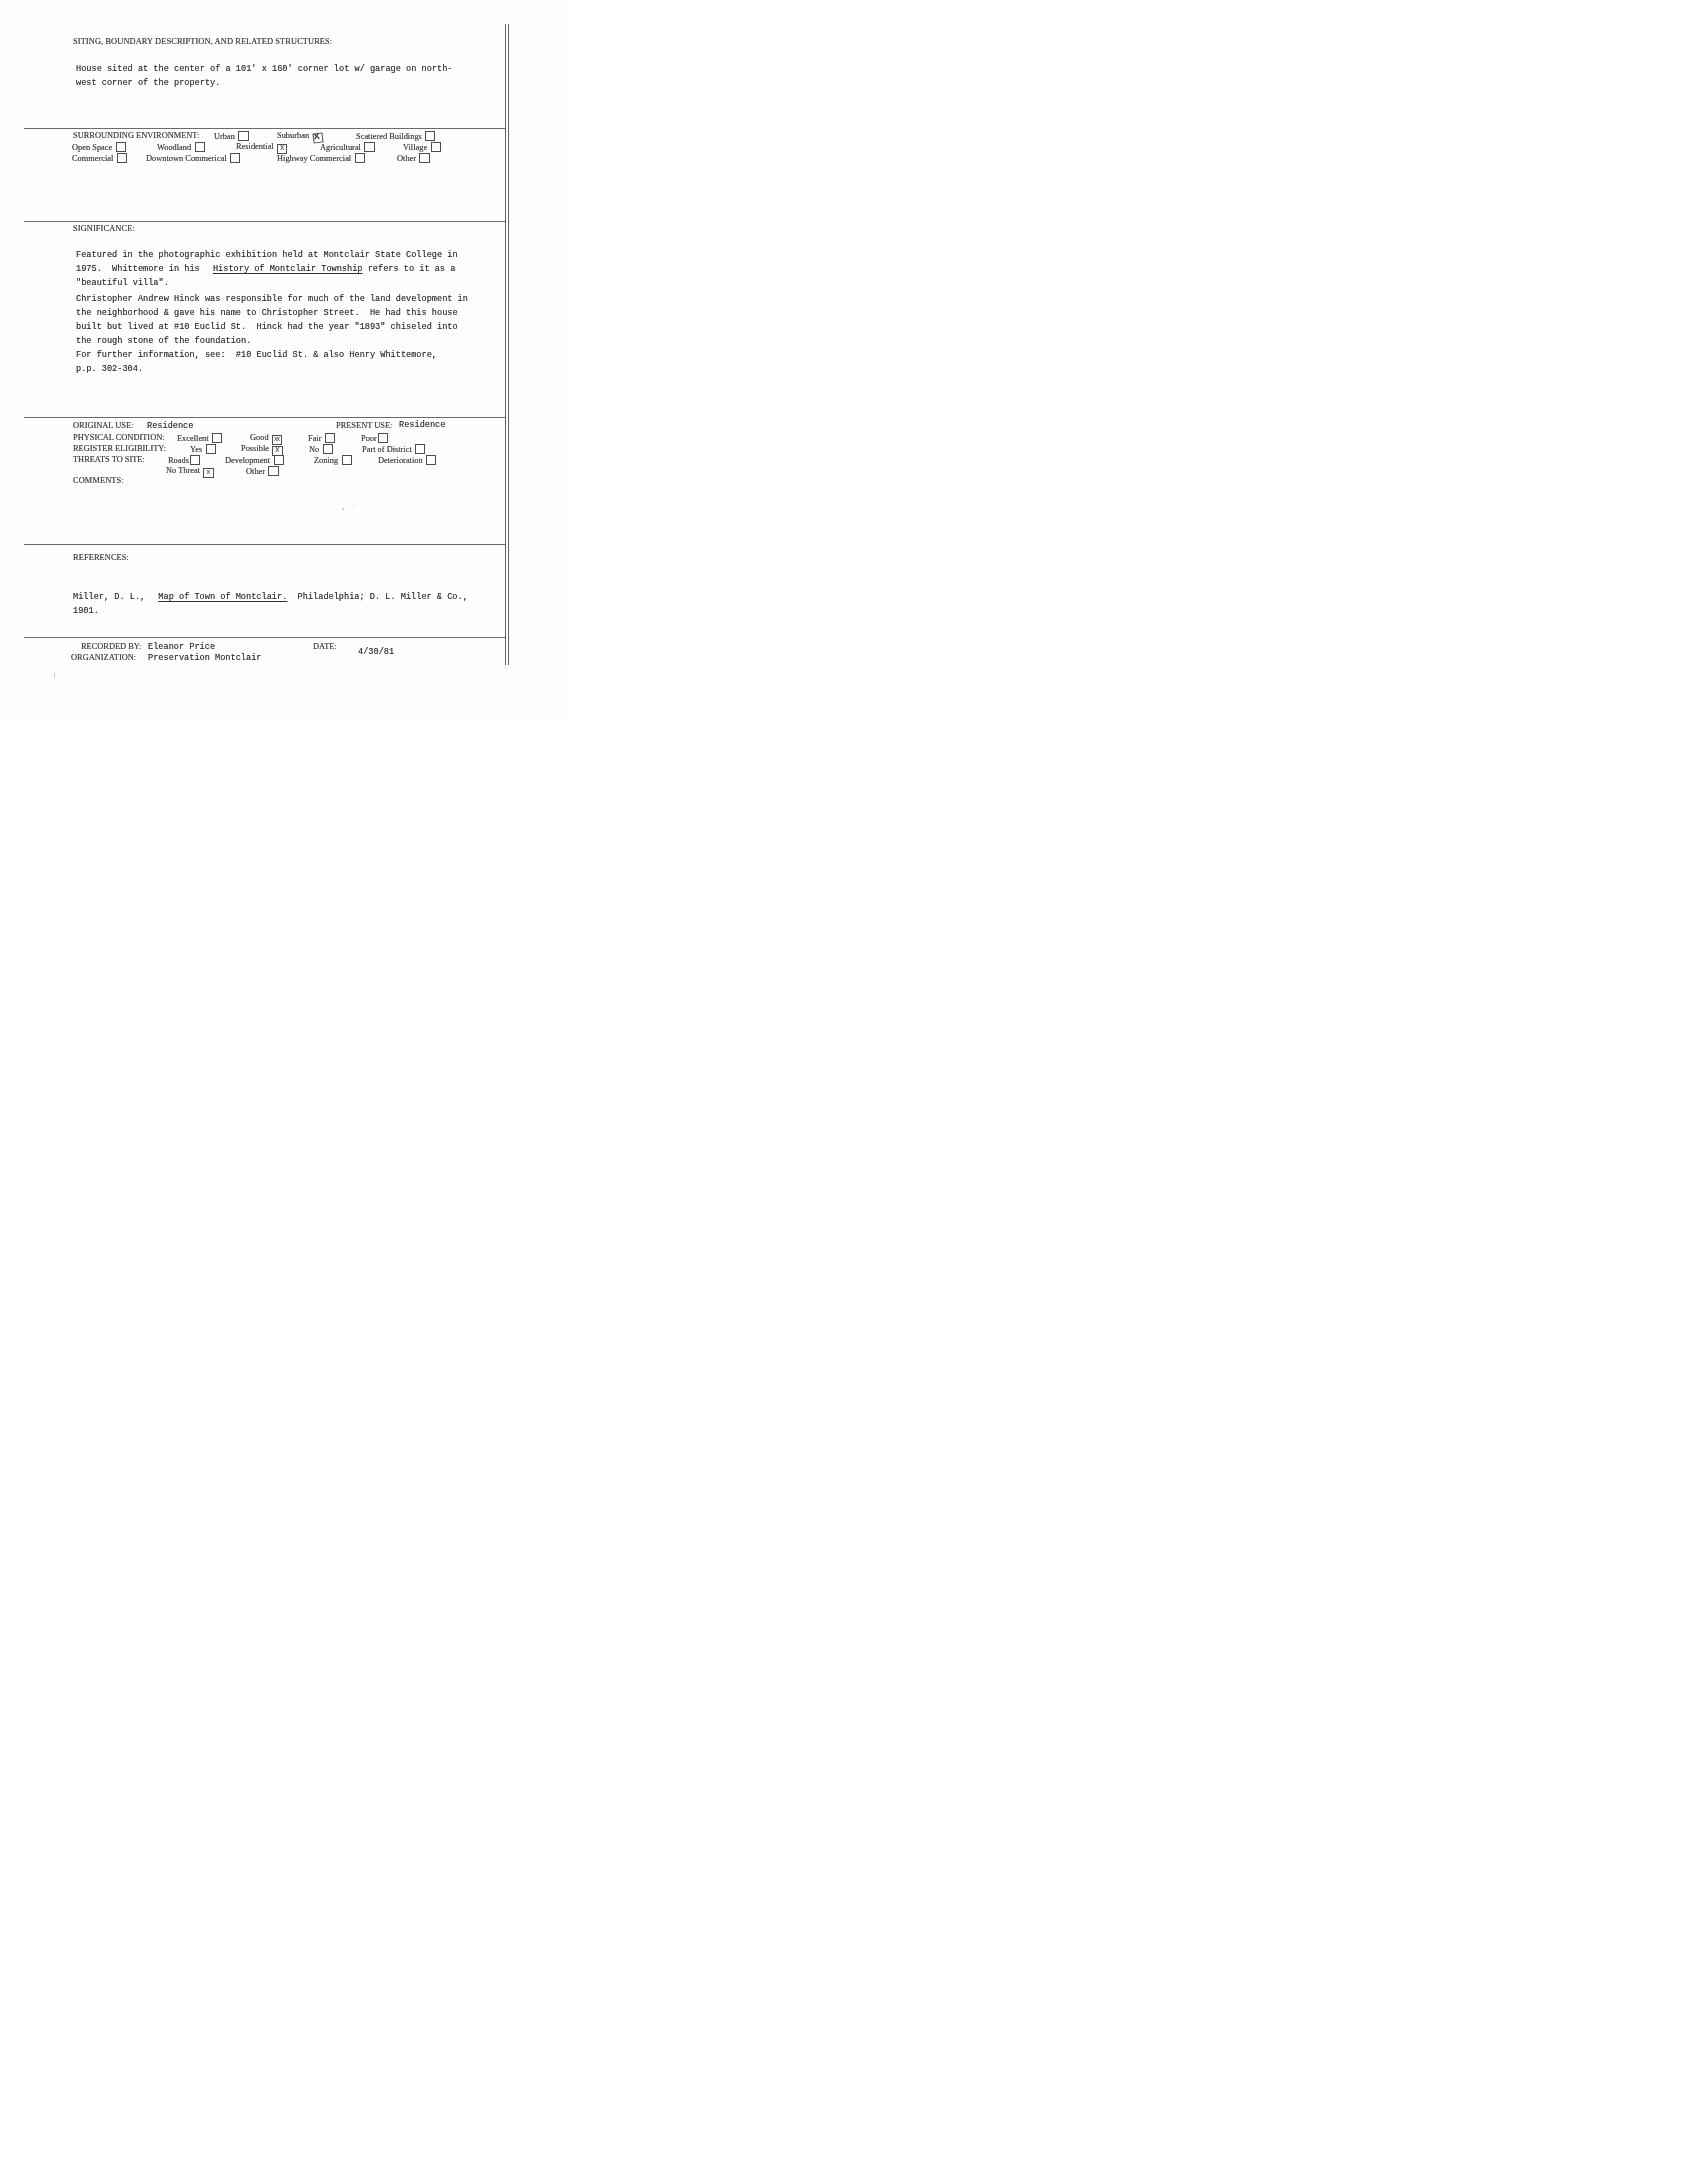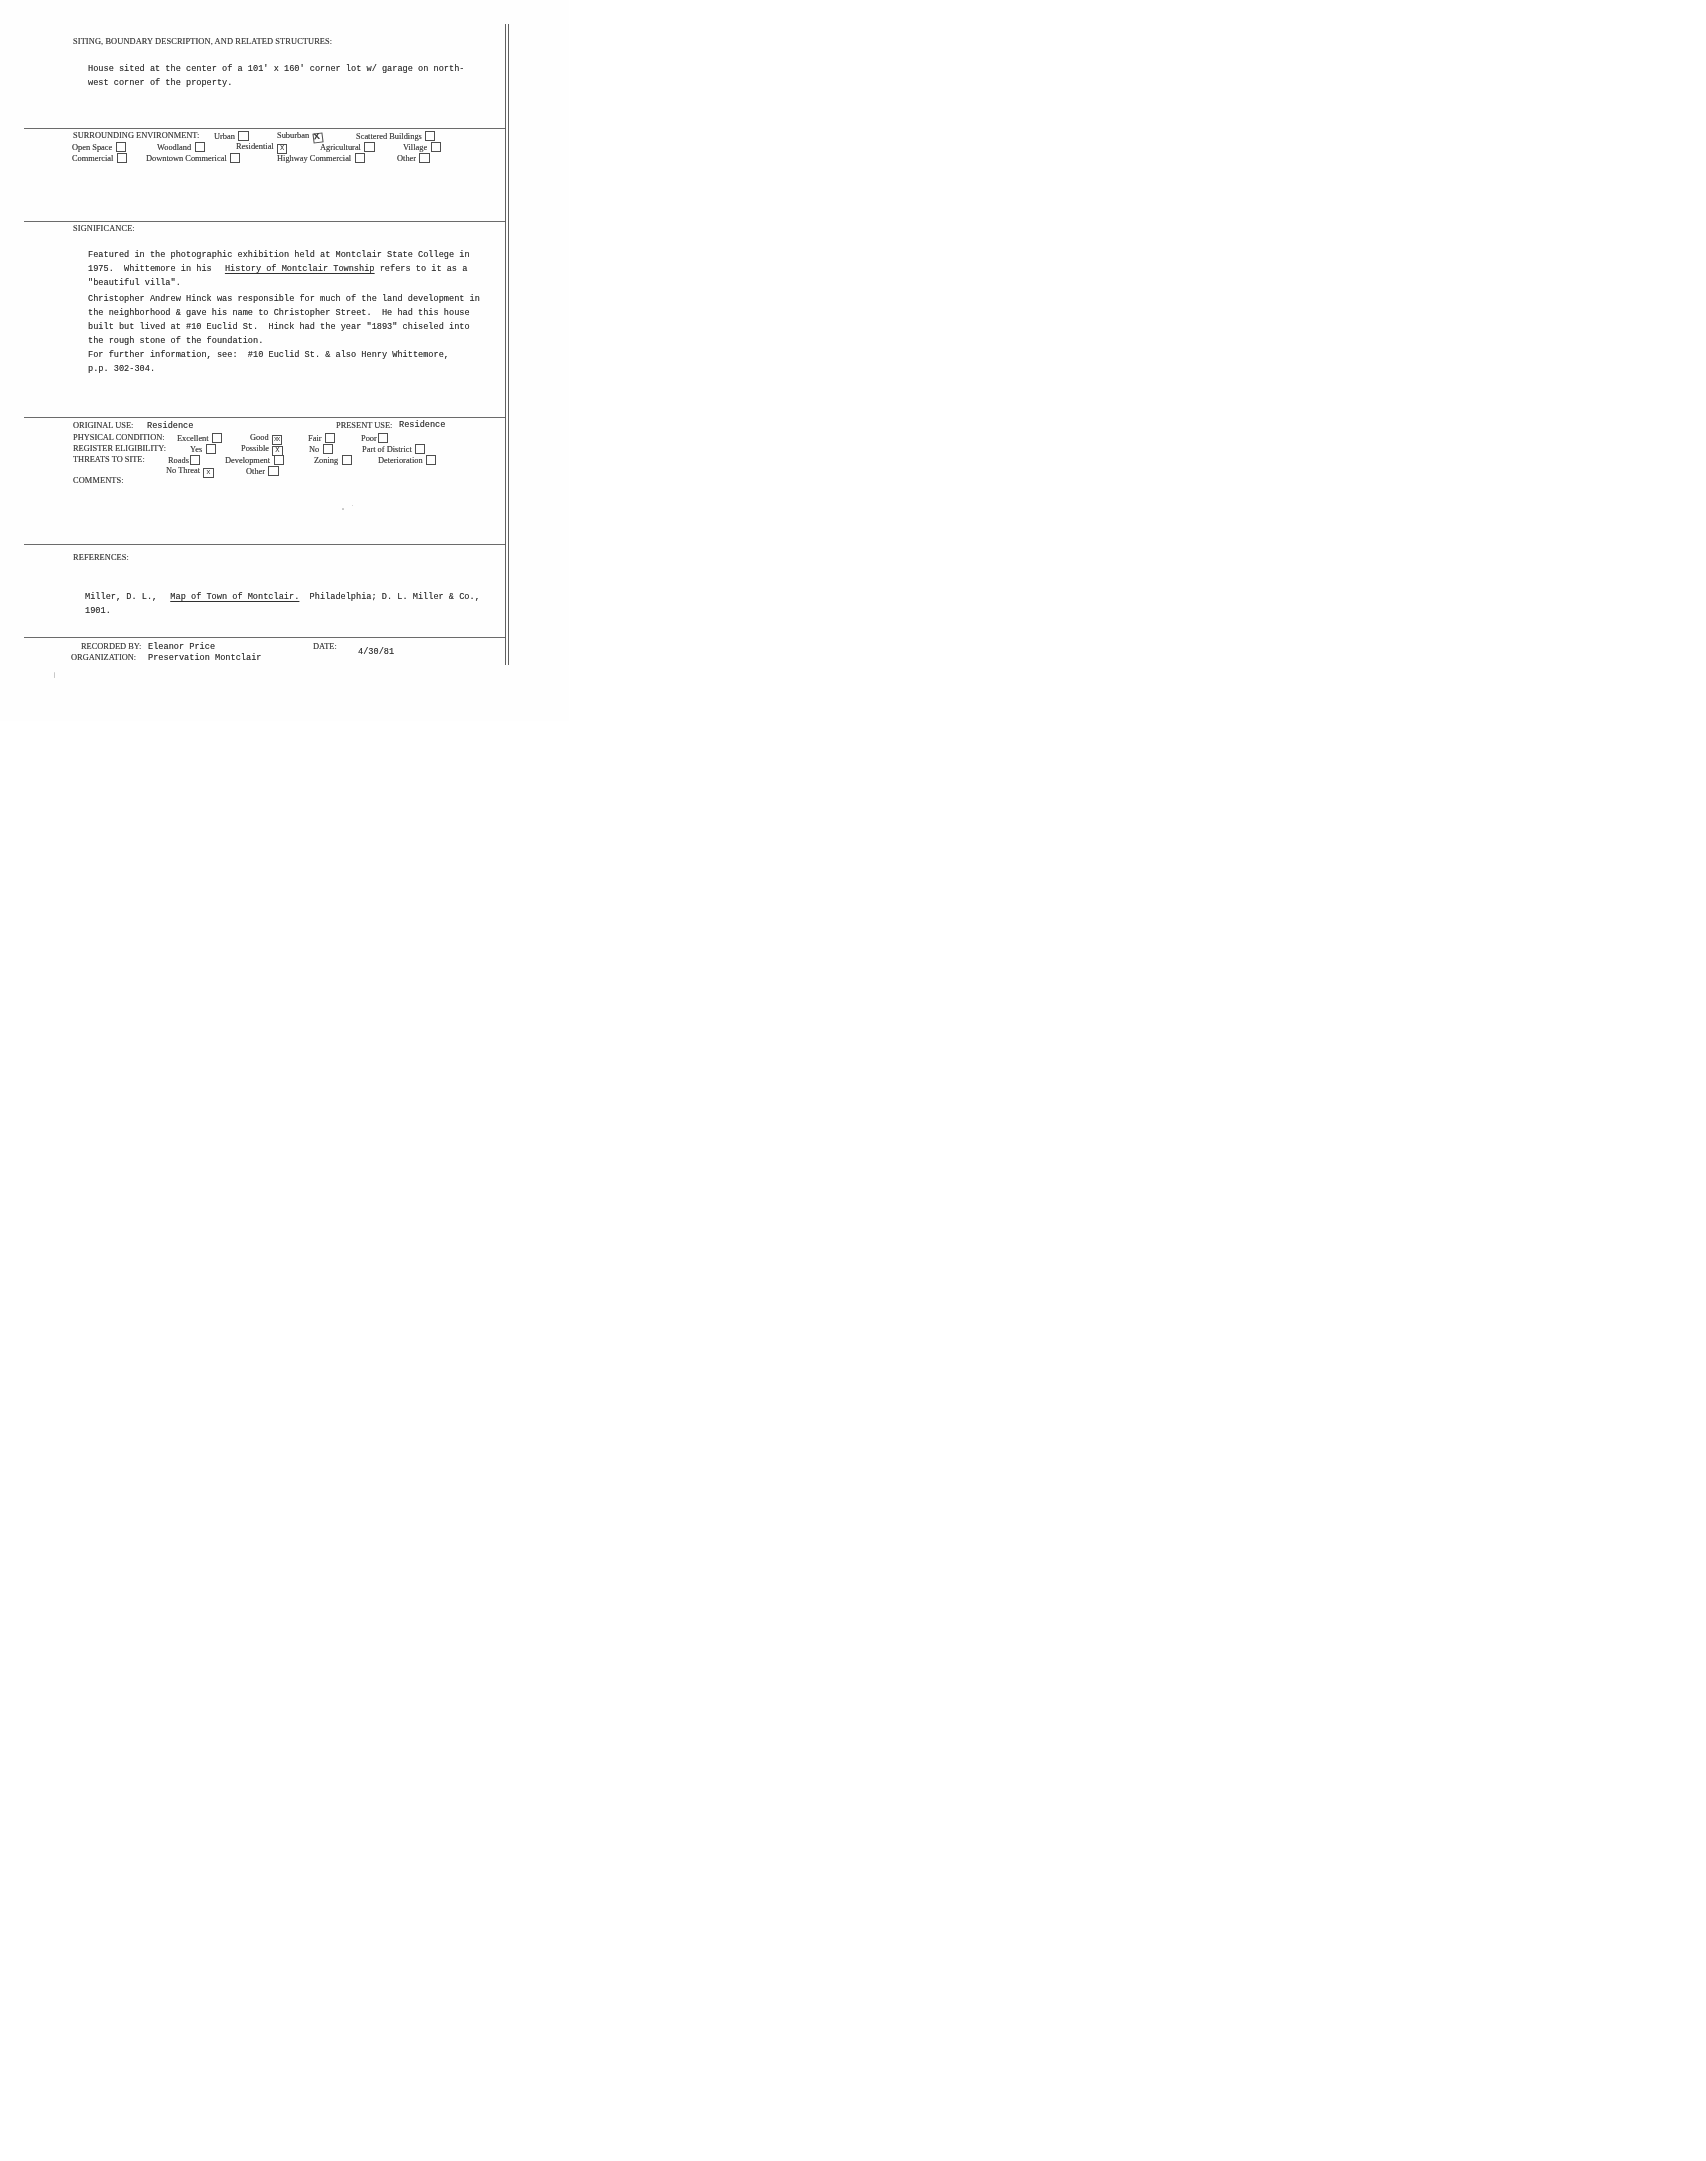--- a/index.html
+++ b/index.html
@@ -23,21 +23,21 @@
   
   .typed,.typed-val{
     font-family:"Liberation Mono","DejaVu Sans Mono", monospace;
     font-size:8.6px;
     color:#303030;
     text-shadow:0 0 0.2px rgba(48,48,48,.55);
     line-height:14px;
     white-space:pre;
   }
   .typed{position:absolute;}
-  .typed .tline{white-space:pre;margin-left:12px;}
+  .typed .tline{white-space:pre;}
   .typed .u{
     text-decoration:underline;
     text-decoration-thickness:1px;
     text-underline-offset:2.2px;
     padding-left:8px;
   }
   
   .hline{
     position:absolute;left:24px;width:482px;height:1px;
     background:#575757;opacity:.88;

